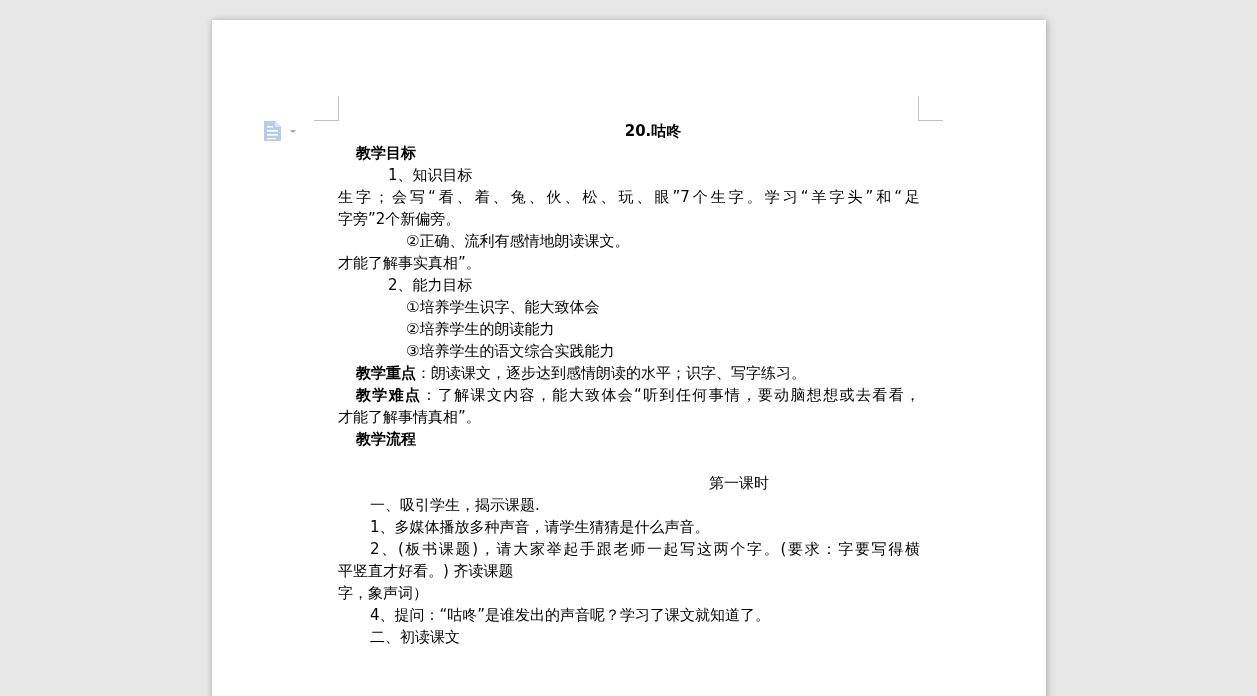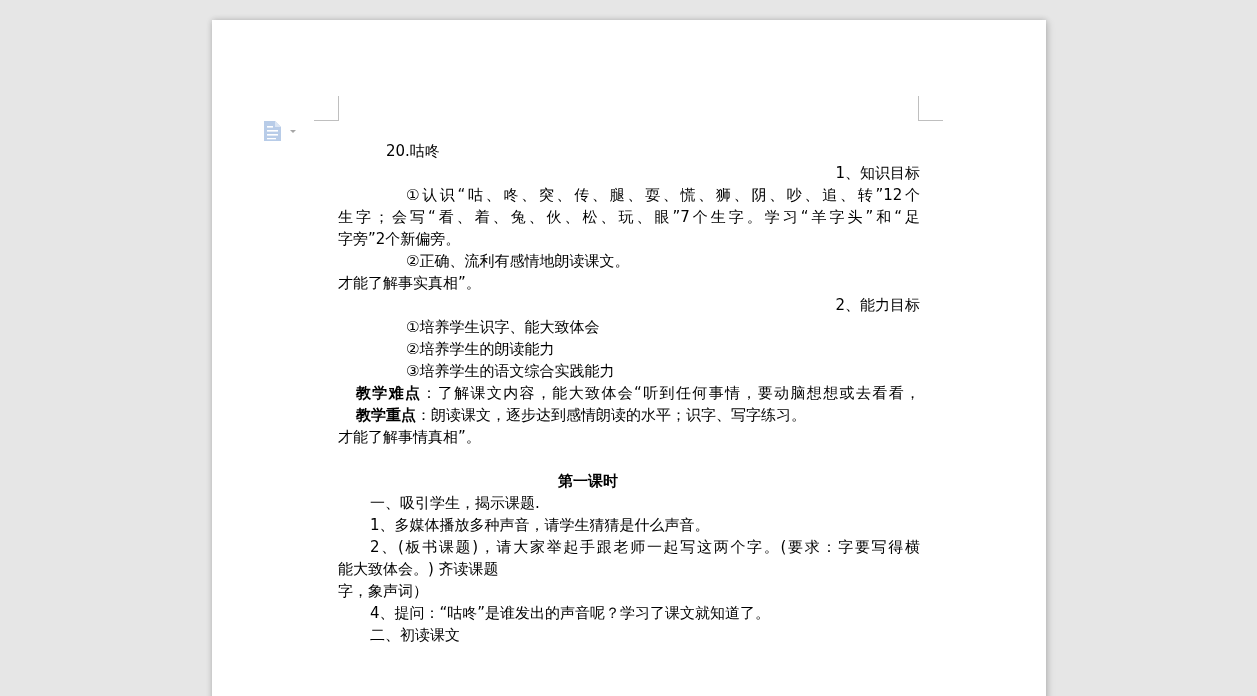--- a/index.html
+++ b/index.html
@@ -17,28 +17,28 @@
   }
   .corner { position: absolute; width: 24px; height: 24px; border-color: #bfbfbf; border-style: solid; border-width: 0; }
   .corner.tl { left: 102px; top: 76px; border-right-width: 1px; border-bottom-width: 1px; }
   .corner.tr { left: 706px; top: 76px; border-left-width: 1px; border-bottom-width: 1px; }
   .paste-icon { position: absolute; left: 51px; top: 100px; width: 40px; height: 22px; }
   .content {
     position: absolute; left: 126px; top: 100px; width: 582px;
     font-size: 15px; color: #000; line-height: 22px;
   }
   .line { height: 22px; white-space: nowrap; }
-  .title { text-align: left; font-weight: normal; padding-left: 48px; margin-top: 20px; }
+  .title { text-align: center; font-weight: bold; padding-left: 48px; }
   .h { font-weight: bold; }
   .ind1 { padding-left: 18px; }
-  .ind2 { padding-left: 50px; text-align: right; }
+  .ind2 { padding-left: 50px; }
   .ind3 { padding-left: 68px; }
   .ind-p { padding-left: 32px; }
   .just { text-align: justify; text-align-last: justify; }
-  .center2 { padding-left: 220px; font-weight: bold; }
+  .center2 { text-align: center; padding-left: 220px; font-weight: normal; }
   .blank { height: 22px; }
 </style>
 </head>
 <body>
 
 <div class="page">
   <div class="corner tl"></div>
   <div class="corner tr"></div>
 
   <div class="paste-icon">
@@ -48,36 +48,37 @@
       <rect x="4" y="6" width="6" height="1.6" fill="#fff"></rect>
       <rect x="4" y="10" width="11" height="1.6" fill="#fff"></rect>
       <rect x="4" y="14" width="11" height="1.6" fill="#fff"></rect>
       <rect x="4" y="18" width="9" height="1.3" fill="#fff"></rect>
       <path d="M27 10 L33 10 L30 13 Z" fill="#a6a6a6"></path>
     </svg>
   </div>
 
   <div class="content">
     <div class="line title">20.咕咚</div>
+    <div class="line h ind1">教学目标</div>
     <div class="line ind2">1、知识目标</div>
-    <div class="line ind3 just">①认识“咕、咚、突、传、腿、耍、慌、狮、阴、吵、追、转”12个</div>
     <div class="line just">生字；会写“看、着、兔、伙、松、玩、眼”7个生字。学习“羊字头”和“足</div>
     <div class="line">字旁”2个新偏旁。</div>
     <div class="line ind3">②正确、流利有感情地朗读课文。</div>
     <div class="line">才能了解事实真相”。</div>
     <div class="line ind2">2、能力目标</div>
     <div class="line ind3">①培养学生识字、能大致体会</div>
     <div class="line ind3">②培养学生的朗读能力</div>
     <div class="line ind3">③培养学生的语文综合实践能力</div>
+    <div class="line ind1"><span class="h">教学重点</span><span>：朗读课文，逐步达到感情朗读的水平；识字、写字练习。</span></div>
     <div class="line ind1 just"><span class="h">教学难点</span><span>：了解课文内容，能大致体会“听到任何事情，要动脑想想或去看看，</span></div>
-    <div class="line ind1"><span class="h">教学重点</span><span>：朗读课文，逐步达到感情朗读的水平；识字、写字练习。</span></div>
     <div class="line">才能了解事情真相”。</div>
+    <div class="line h ind1">教学流程</div>
     <div class="blank"></div>
     <div class="line center2">第一课时</div>
     <div class="line ind-p">一、吸引学生，揭示课题.</div>
     <div class="line ind-p">1、多媒体播放多种声音，请学生猜猜是什么声音。</div>
     <div class="line ind-p just">2、(板书课题)，请大家举起手跟老师一起写这两个字。(要求：字要写得横</div>
-    <div class="line">能大致体会。) 齐读课题</div>
+    <div class="line">平竖直才好看。) 齐读课题</div>
     <div class="line">字，象声词）</div>
     <div class="line ind-p">4、提问：“咕咚”是谁发出的声音呢？学习了课文就知道了。</div>
     <div class="line ind-p">二、初读课文</div>
   </div>
 </div>
 
 </body></html>

